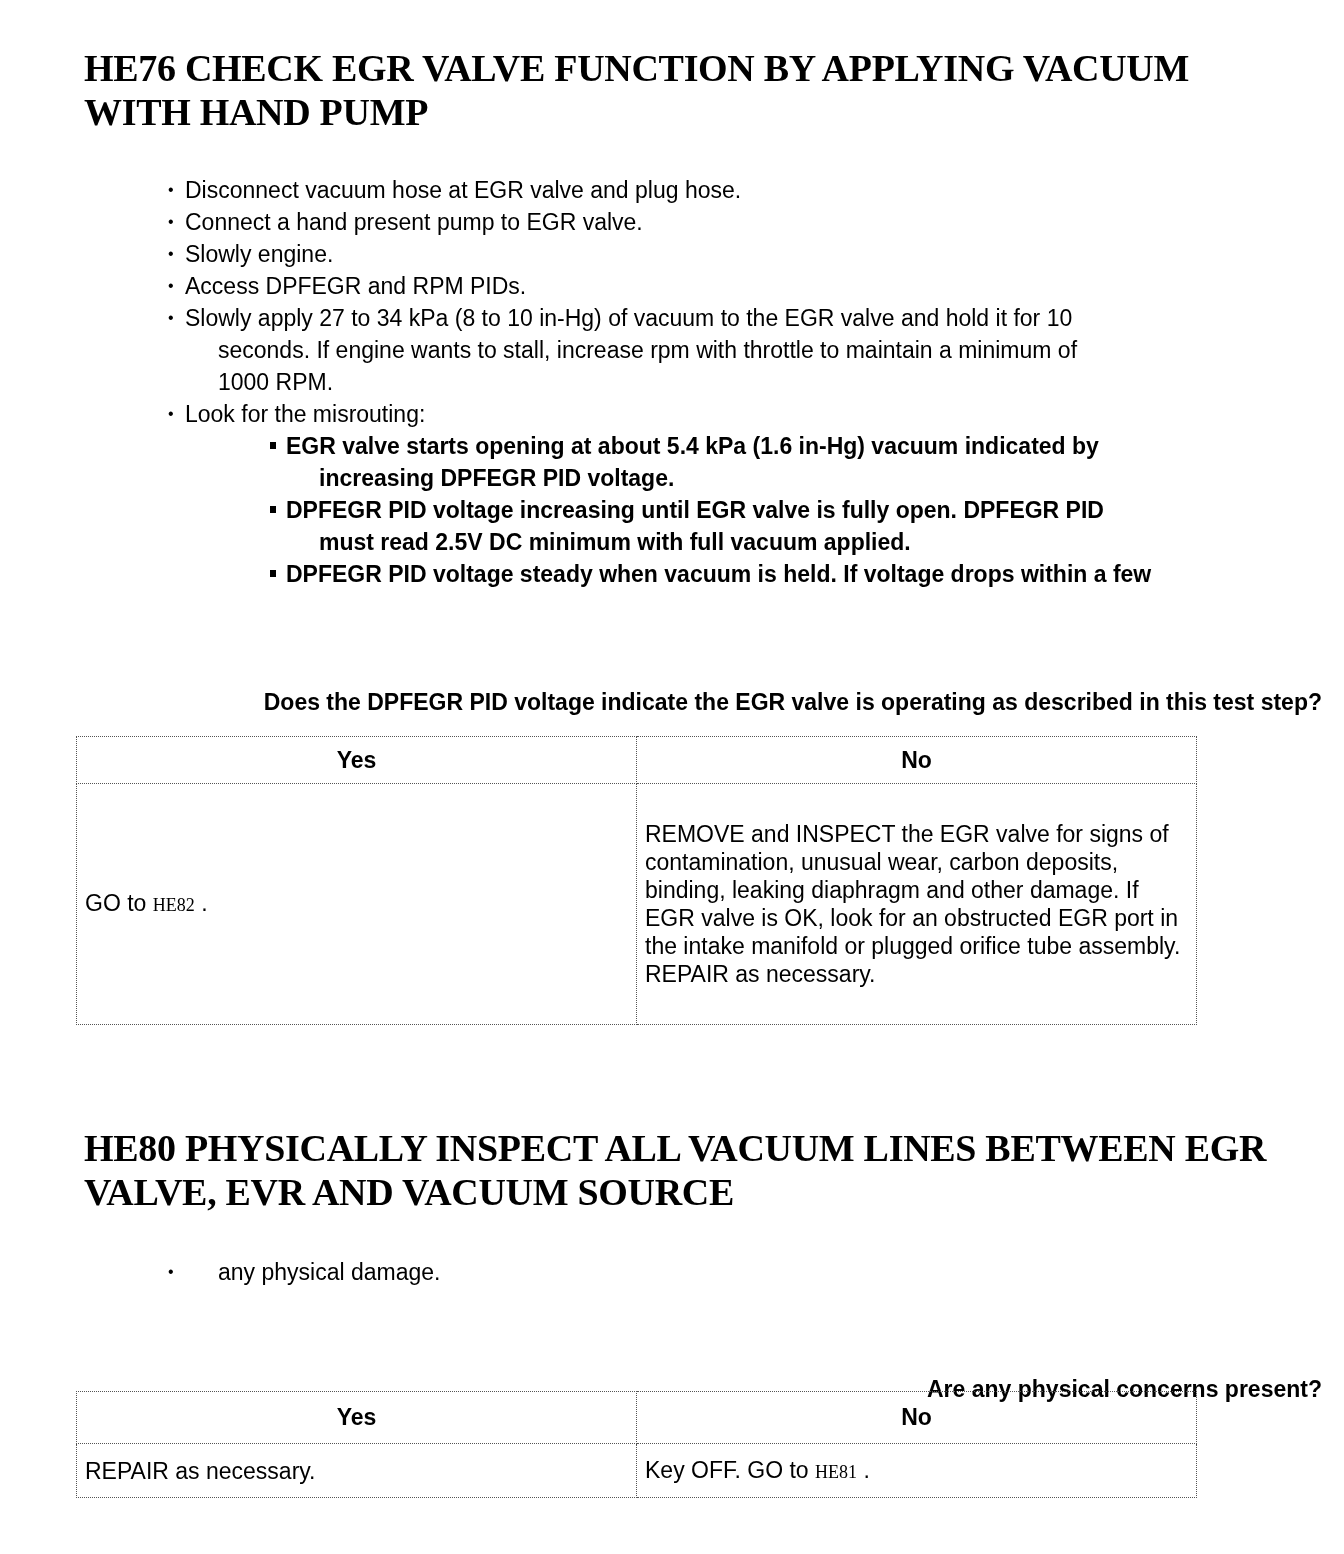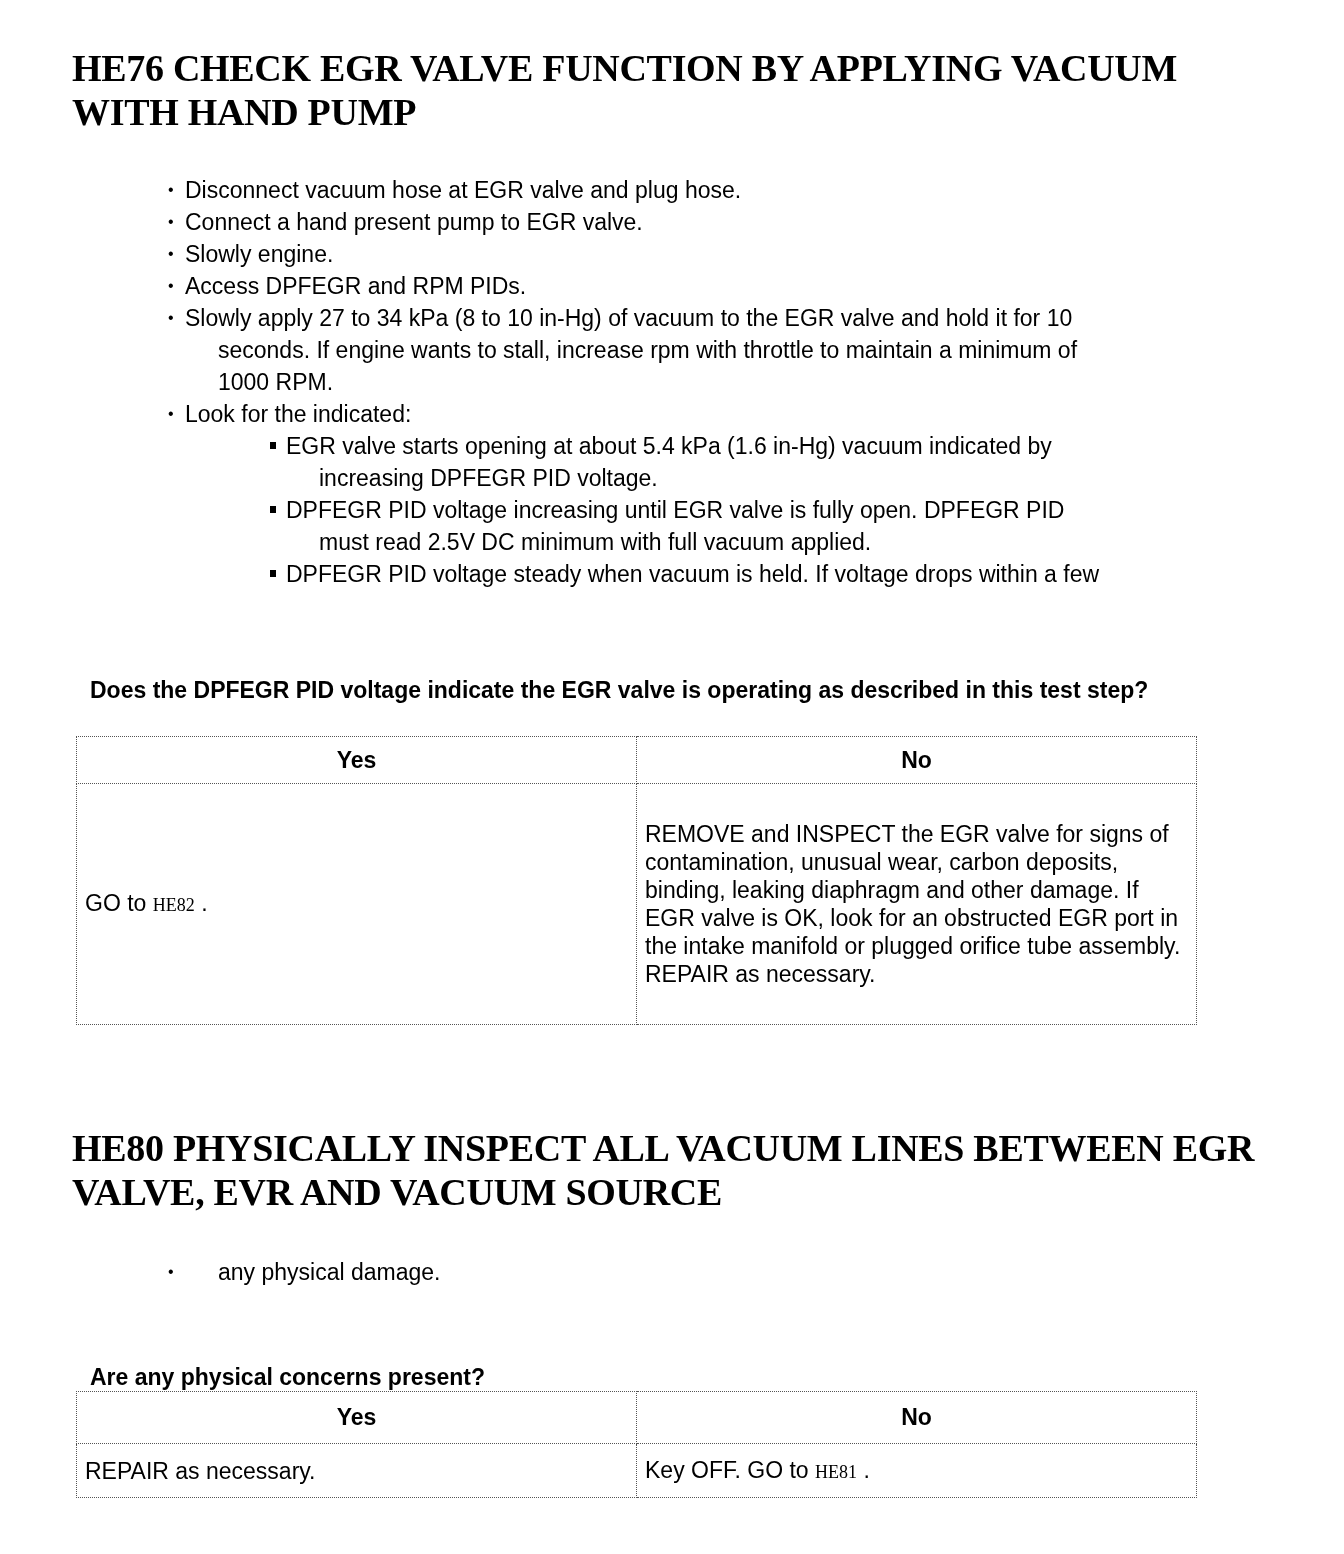--- a/index.html
+++ b/index.html
@@ -1,33 +1,33 @@
 <!DOCTYPE html>
 <html><head>
 <meta charset="utf-8">
 <style>
   html, body { margin: 0; padding: 0; background: #ffffff; }
   body { width: 1344px; height: 1554px; position: relative; color: #000; overflow: hidden; }
   .h1 {
-    position: absolute; left: 72px; width: 1220px;
+    position: absolute; left: 84px; width: 1220px;
     font-family: "Liberation Serif", "DejaVu Serif", serif;
     font-weight: bold; font-size: 38px; line-height: 44px; letter-spacing: -0.3px;
     margin: 0;
   }
   .ul { position: absolute; left: 166px; margin: 0; padding: 0; list-style: none;
         font-family: "Liberation Sans", "DejaVu Sans", sans-serif; font-size: 23px; line-height: 32px; }
   .ul li { position: relative; padding-left: 19px; }
   .ul li .bul { position: absolute; left: 2px; top: 0; font-size: 16px; }
   .ul li .txt { display: block; text-indent: 0; }
   .cont { display: block; padding-left: 33px; }
   .sub { list-style: none; margin: 0; padding: 0; margin-left: 85px; }
-  .sub li { position: relative; padding-left: 16px; }
+  .sub li { position: relative; padding-left: 16px; font-weight: bold; }
   .sub li .sq { position: absolute; left: 0; top: 12px; width: 6px; height: 7px; background: #000; }
   .q { position: absolute; left: 86px; width: 1220px;
-       font-family: "Liberation Sans", "DejaVu Sans", sans-serif; font-weight: bold; font-size: 23px; line-height: 32px; margin: 4px; }
+       font-family: "Liberation Sans", "DejaVu Sans", sans-serif; font-weight: bold; font-size: 23px; line-height: 32px; margin: 16px; text-align: right; }
   table.yn { position: absolute; left: 76px; border-collapse: collapse; table-layout: fixed;
              font-family: "Liberation Sans", "DejaVu Sans", sans-serif; font-size: 23px; }
   table.yn th, table.yn td { border: 1px dotted #555; padding: 0 8px; vertical-align: middle; }
   table.yn th { font-weight: bold; text-align: center; }
   table.yn td { text-align: left; line-height: 28px; }
   .ref { font-family: "Liberation Serif", "DejaVu Serif", serif; font-size: 18px; }
 </style>
 </head>
 <body>
 
@@ -51,21 +51,21 @@
       <span class="txt">Access DPFEGR and RPM PIDs.</span>
     </li>
   <li>
       <span class="bul">•</span>
     <span class="txt">Slowly apply 27 to 34 kPa (8 to 10 in-Hg) of vacuum to the EGR valve and hold it for 10</span>
     <span class="cont">seconds. If engine wants to stall, increase rpm with throttle to maintain a minimum of</span>
     <span class="cont">1000 RPM.</span>
   </li>
   <li>
       <span class="bul">•</span>
-    <span class="txt">Look for the indicated:</span>
+    <span class="txt">Look for the misrouting:</span>
     <ul class="sub">
       <li>
           <span class="sq"></span>
         <span class="txt">EGR valve starts opening at about 5.4 kPa (1.6 in-Hg) vacuum indicated by</span>
         <span class="cont">increasing DPFEGR PID voltage.</span>
         </li>
       <li>
           <span class="sq"></span>
         <span class="txt">DPFEGR PID voltage increasing until EGR valve is fully open. DPFEGR PID</span>
         <span class="cont">must read 2.5V DC minimum with full vacuum applied.</span>

